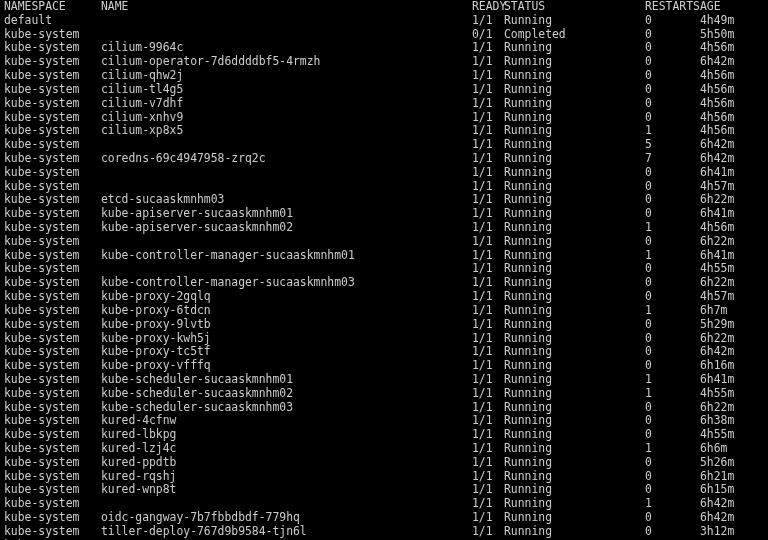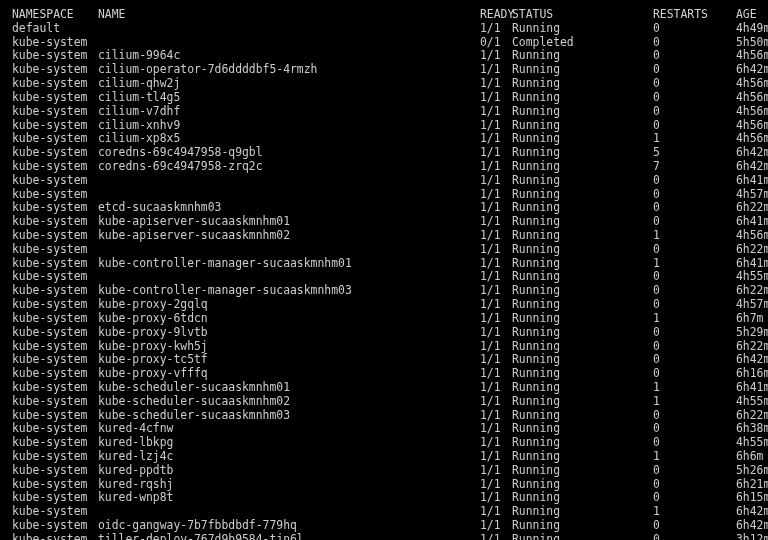--- a/index.html
+++ b/index.html
@@ -16,40 +16,40 @@
   #terminal {
     width: 768px;
     height: 540px;
     background: #000000;
     color: #d0d0d0;
     font-family: "DejaVu Sans Mono", "Liberation Mono", monospace;
     font-size: 11.4px;
     line-height: 13.82px;
     position: relative;
     overflow: hidden;
-    padding: 8px;
+    padding: 0;
     box-sizing: border-box;
   }
   .row {
     display: block;
     white-space: pre;
     height: 13.82px;
     position: relative;
   }
   .cell {
     position: absolute;
     top: 0;
     white-space: pre;
   }
   .c-ns    { left: 4px; }
-  .c-name  { left: 90px; }
+  .c-name  { left: 101px; }
   .c-ready { left: 472px; }
   .c-stat  { left: 504px; }
   .c-rest  { left: 645px; }
-  .c-age   { left: 700px; margin-left: 28px; }
+  .c-age   { left: 700px; }
   .header .cell { color: #d0d0d0; }
   .body .cell { color: #cccccc; }
 </style>
 </head>
 <body>
 
 <div id="terminal">
   <div class="row header">
     <span class="cell c-ns">NAMESPACE</span>
     <span class="cell c-name">NAME</span>
@@ -61,21 +61,21 @@
   <div id="rows-container">
       <div class="row body"><span class="cell c-ns">default</span><span class="cell c-ready">1/1</span><span class="cell c-stat">Running</span><span class="cell c-rest">0</span><span class="cell c-age">4h49m</span></div>
       <div class="row body"><span class="cell c-ns">kube-system</span><span class="cell c-ready">0/1</span><span class="cell c-stat">Completed</span><span class="cell c-rest">0</span><span class="cell c-age">5h50m</span></div>
       <div class="row body"><span class="cell c-ns">kube-system</span><span class="cell c-name">cilium-9964c</span><span class="cell c-ready">1/1</span><span class="cell c-stat">Running</span><span class="cell c-rest">0</span><span class="cell c-age">4h56m</span></div>
       <div class="row body"><span class="cell c-ns">kube-system</span><span class="cell c-name">cilium-operator-7d6ddddbf5-4rmzh</span><span class="cell c-ready">1/1</span><span class="cell c-stat">Running</span><span class="cell c-rest">0</span><span class="cell c-age">6h42m</span></div>
       <div class="row body"><span class="cell c-ns">kube-system</span><span class="cell c-name">cilium-qhw2j</span><span class="cell c-ready">1/1</span><span class="cell c-stat">Running</span><span class="cell c-rest">0</span><span class="cell c-age">4h56m</span></div>
       <div class="row body"><span class="cell c-ns">kube-system</span><span class="cell c-name">cilium-tl4g5</span><span class="cell c-ready">1/1</span><span class="cell c-stat">Running</span><span class="cell c-rest">0</span><span class="cell c-age">4h56m</span></div>
       <div class="row body"><span class="cell c-ns">kube-system</span><span class="cell c-name">cilium-v7dhf</span><span class="cell c-ready">1/1</span><span class="cell c-stat">Running</span><span class="cell c-rest">0</span><span class="cell c-age">4h56m</span></div>
       <div class="row body"><span class="cell c-ns">kube-system</span><span class="cell c-name">cilium-xnhv9</span><span class="cell c-ready">1/1</span><span class="cell c-stat">Running</span><span class="cell c-rest">0</span><span class="cell c-age">4h56m</span></div>
       <div class="row body"><span class="cell c-ns">kube-system</span><span class="cell c-name">cilium-xp8x5</span><span class="cell c-ready">1/1</span><span class="cell c-stat">Running</span><span class="cell c-rest">1</span><span class="cell c-age">4h56m</span></div>
-      <div class="row body"><span class="cell c-ns">kube-system</span><span class="cell c-name">coredns-69c4947958-q9gbl</span><span class="cell c-ready">1/1</span><span class="cell c-stat">Running</span><span class="cell c-rest">5</span><span class="cell c-age">6h42m</span></div>
+      <div class="row body"><span class="cell c-ns">kube-system</span><span class="cell c-ready">1/1</span><span class="cell c-stat">Running</span><span class="cell c-rest">5</span><span class="cell c-age">6h42m</span></div>
       <div class="row body"><span class="cell c-ns">kube-system</span><span class="cell c-name">coredns-69c4947958-zrq2c</span><span class="cell c-ready">1/1</span><span class="cell c-stat">Running</span><span class="cell c-rest">7</span><span class="cell c-age">6h42m</span></div>
       <div class="row body"><span class="cell c-ns">kube-system</span><span class="cell c-ready">1/1</span><span class="cell c-stat">Running</span><span class="cell c-rest">0</span><span class="cell c-age">6h41m</span></div>
       <div class="row body"><span class="cell c-ns">kube-system</span><span class="cell c-ready">1/1</span><span class="cell c-stat">Running</span><span class="cell c-rest">0</span><span class="cell c-age">4h57m</span></div>
       <div class="row body"><span class="cell c-ns">kube-system</span><span class="cell c-name">etcd-sucaaskmnhm03</span><span class="cell c-ready">1/1</span><span class="cell c-stat">Running</span><span class="cell c-rest">0</span><span class="cell c-age">6h22m</span></div>
       <div class="row body"><span class="cell c-ns">kube-system</span><span class="cell c-name">kube-apiserver-sucaaskmnhm01</span><span class="cell c-ready">1/1</span><span class="cell c-stat">Running</span><span class="cell c-rest">0</span><span class="cell c-age">6h41m</span></div>
       <div class="row body"><span class="cell c-ns">kube-system</span><span class="cell c-name">kube-apiserver-sucaaskmnhm02</span><span class="cell c-ready">1/1</span><span class="cell c-stat">Running</span><span class="cell c-rest">1</span><span class="cell c-age">4h56m</span></div>
       <div class="row body"><span class="cell c-ns">kube-system</span><span class="cell c-ready">1/1</span><span class="cell c-stat">Running</span><span class="cell c-rest">0</span><span class="cell c-age">6h22m</span></div>
       <div class="row body"><span class="cell c-ns">kube-system</span><span class="cell c-name">kube-controller-manager-sucaaskmnhm01</span><span class="cell c-ready">1/1</span><span class="cell c-stat">Running</span><span class="cell c-rest">1</span><span class="cell c-age">6h41m</span></div>
       <div class="row body"><span class="cell c-ns">kube-system</span><span class="cell c-ready">1/1</span><span class="cell c-stat">Running</span><span class="cell c-rest">0</span><span class="cell c-age">4h55m</span></div>
       <div class="row body"><span class="cell c-ns">kube-system</span><span class="cell c-name">kube-controller-manager-sucaaskmnhm03</span><span class="cell c-ready">1/1</span><span class="cell c-stat">Running</span><span class="cell c-rest">0</span><span class="cell c-age">6h22m</span></div>

